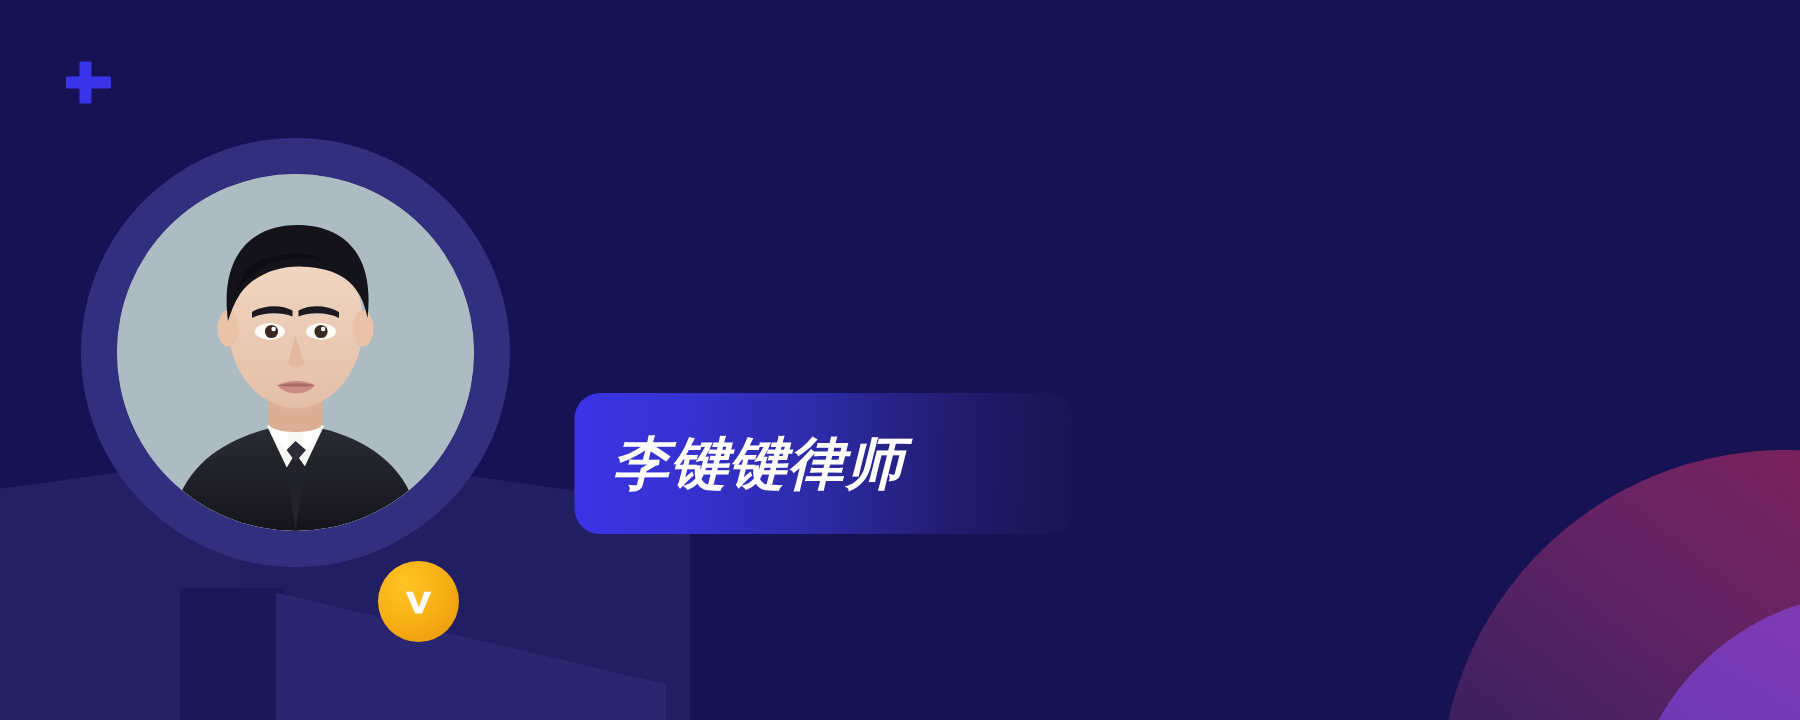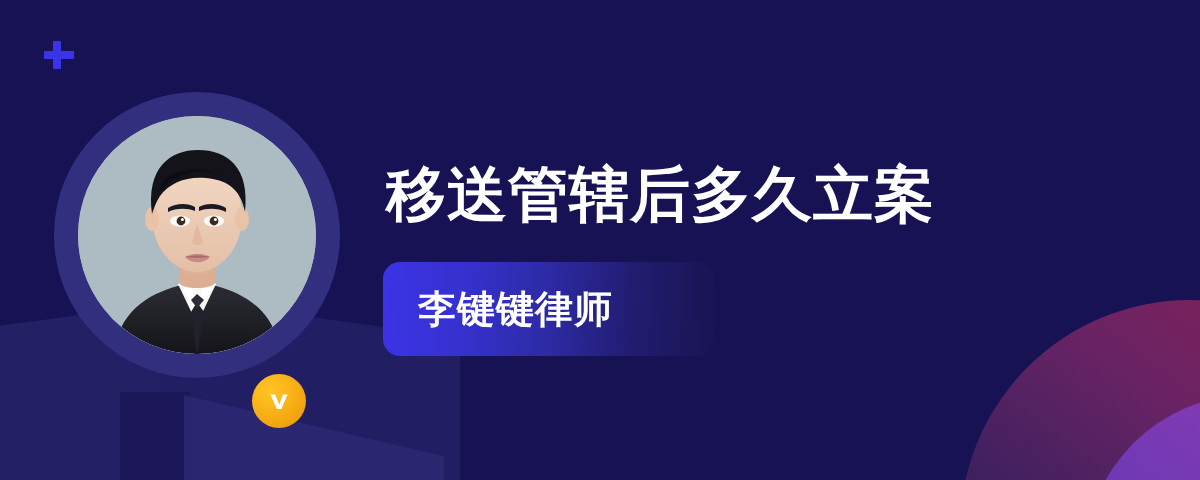--- a/index.html
+++ b/index.html
@@ -154,26 +154,27 @@
     left: 383px;
     top: 262px;
     width: 332px;
     height: 94px;
     border-radius: 17px;
     background: linear-gradient(92deg, #3b33e6 0%, #3631cf 24%, #2d2aa4 50%, #211c6e 76%, #191452 100%);
     display: flex;
     align-items: center;
   }
   .name-badge .name-text {
-    margin-left: 35px;
+    margin-left: 25px;
     font-size: 38px;
     font-weight: bold;
     color: #ffffff;
     letter-spacing: 1px;
     white-space: nowrap;
+    font-style: italic;
   }
 </style>
 </head>
 <body>
 
 <div id="banner">
 
   <div class="bg-base"></div>
 
   <div class="poly-left"></div>
@@ -248,19 +249,18 @@
         </g>
       </svg>
     </div>
     <div class="verified-badge">
       <svg viewBox="0 0 24 24" xmlns="http://www.w3.org/2000/svg" aria-hidden="true">
         <path d="M5.2 6.8 L9.0 6.8 L12.2 15.0 L15.1 6.8 L18.8 6.8 L13.9 18.4 L10.2 18.4 Z" fill="#ffffff"></path>
       </svg>
     </div>
   </div>
 
-  <div class="title">移送管辖后多久立案</div>
 
   <div class="name-badge">
     <span class="name-text">李键键律师</span>
   </div>
 
 </div>
 
 </body></html>

